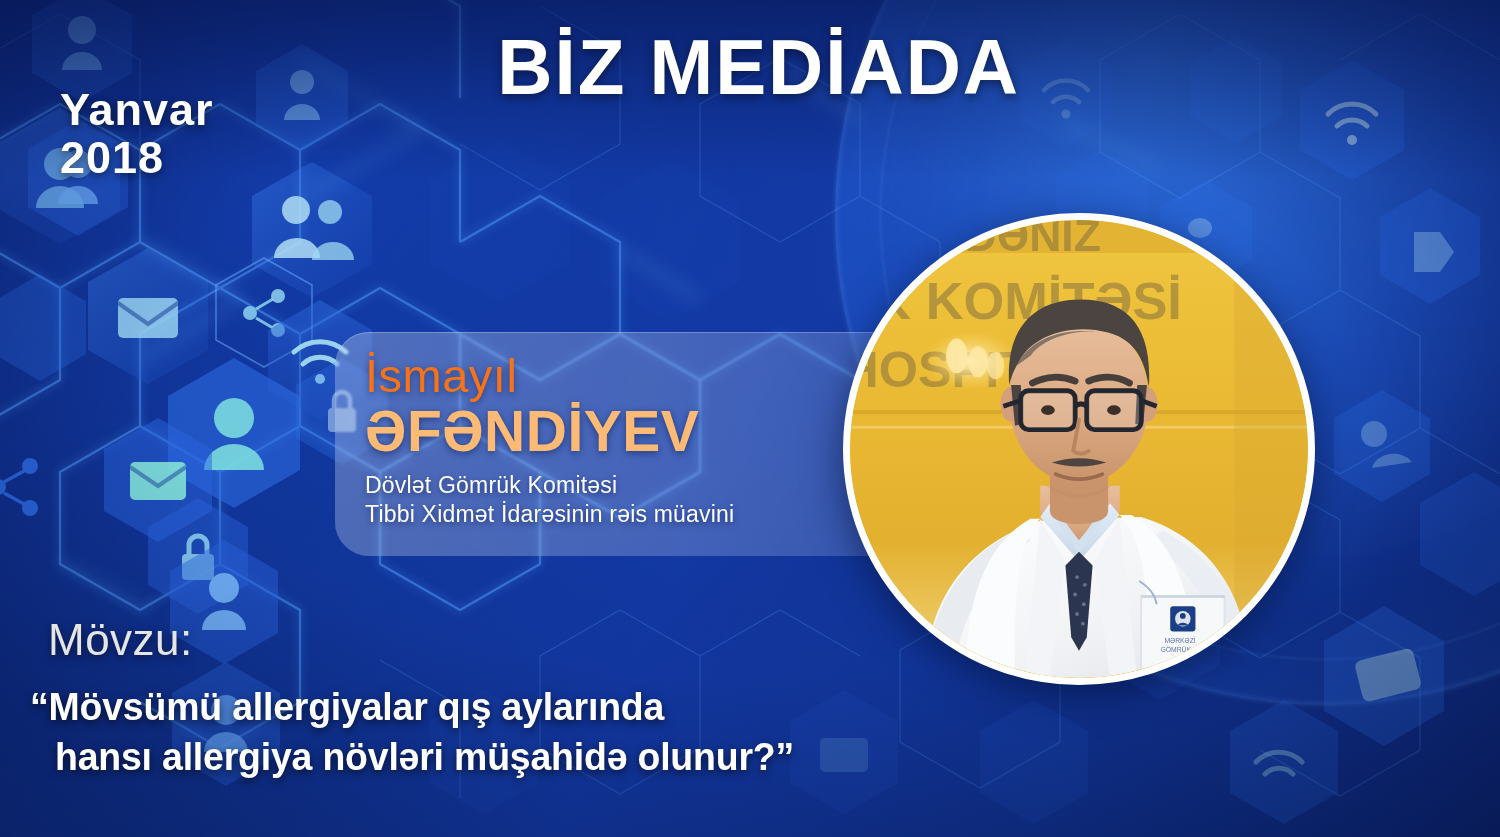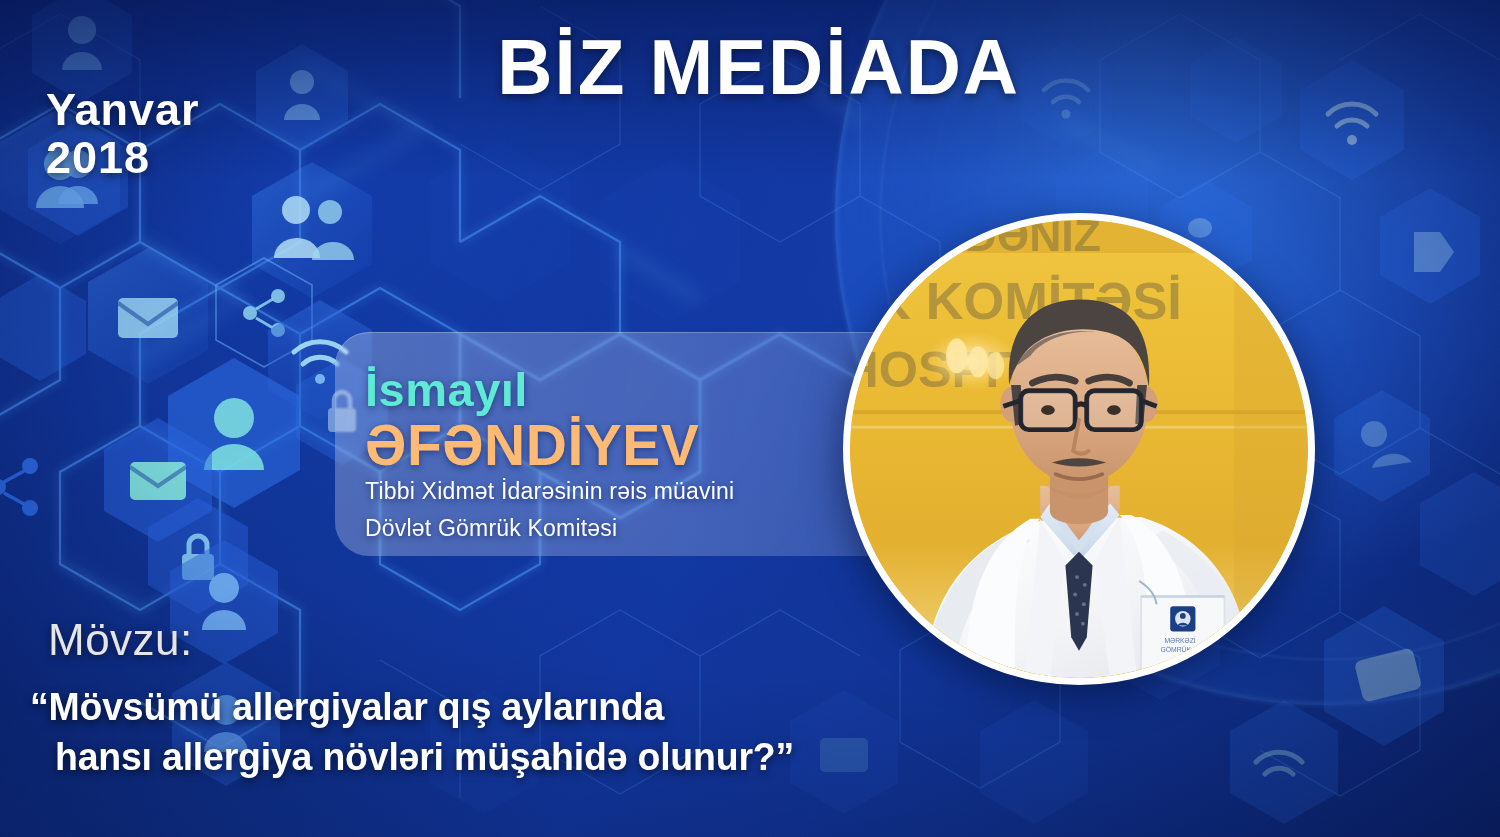--- a/index.html
+++ b/index.html
@@ -71,43 +71,42 @@
     font-size:78px;
     font-weight:bold;
     letter-spacing:2px;
     line-height:1;
     text-shadow:0 3px 10px rgba(0,0,0,.45);
     transform:scaleX(.98);
   }
 
   
   .date{
-    position:absolute; left:46px; top:86px;
+    position:absolute; left:60px; top:86px;
     color:#ffffff;
     font-size:45px; font-weight:bold; line-height:1.06;
     letter-spacing:1px;
     text-shadow:0 3px 9px rgba(0,0,0,.5);
   }
 
   
   .namebar{
     position:absolute; left:335px; top:332px; width:900px; height:224px;
     border-radius:34px 0 0 34px;
     background:linear-gradient(100deg, rgba(225,233,250,.30) 0%, rgba(205,218,248,.28) 35%, rgba(175,198,245,.24) 62%, rgba(150,182,240,.18) 100%);
     backdrop-filter:blur(1px);
     box-shadow:inset 0 1px 0 rgba(255,255,255,.25);
   }
   .namebar-inner{
     position:absolute; left:365px; top:352px; width:560px;
   }
   .fname{
-    color:#5eead4; font-size:47px; font-weight:bold; line-height:1.0;
+    color:#f97316; font-size:47px; font-weight:normal; line-height:1.0;
     letter-spacing:.5px;
     text-shadow:0 2px 7px rgba(10,25,80,.55);
-    margin-top:14px;
   }
   .lname{
     color:#fdba74; font-size:57px; font-weight:bold; line-height:1.08;
     letter-spacing:.5px; margin-top:2px;
     text-shadow:0 2px 7px rgba(10,25,80,.55);
   }
   .role{
     margin-top:8px;
     color:#ffffff; font-size:23px; font-weight:normal; line-height:1.26;
     letter-spacing:.2px;
@@ -410,22 +409,22 @@
 
   <div class="date">
     <div>Yanvar</div>
     <div>2018</div>
   </div>
 
   <div class="namebar"></div>
   <div class="namebar-inner">
     <div class="fname">İsmayıl</div>
     <div class="lname">ƏFƏNDİYEV</div>
+    <div class="role">Dövlət Gömrük Komitəsi</div>
     <div class="role" style="margin-top:0">Tibbi Xidmət İdarəsinin rəis müavini</div>
-    <div class="role">Dövlət Gömrük Komitəsi</div>
   </div>
 
   <div class="photo-wrap">
     <div class="photo">
       <svg viewBox="0 0 472 472" xmlns="http://www.w3.org/2000/svg">
         <defs>
           <clipPath id="circ">
               <circle cx="236" cy="236" r="236"></circle>
             </clipPath>
           <linearGradient id="wall" x1="0" y1="0" x2="0" y2="1">

